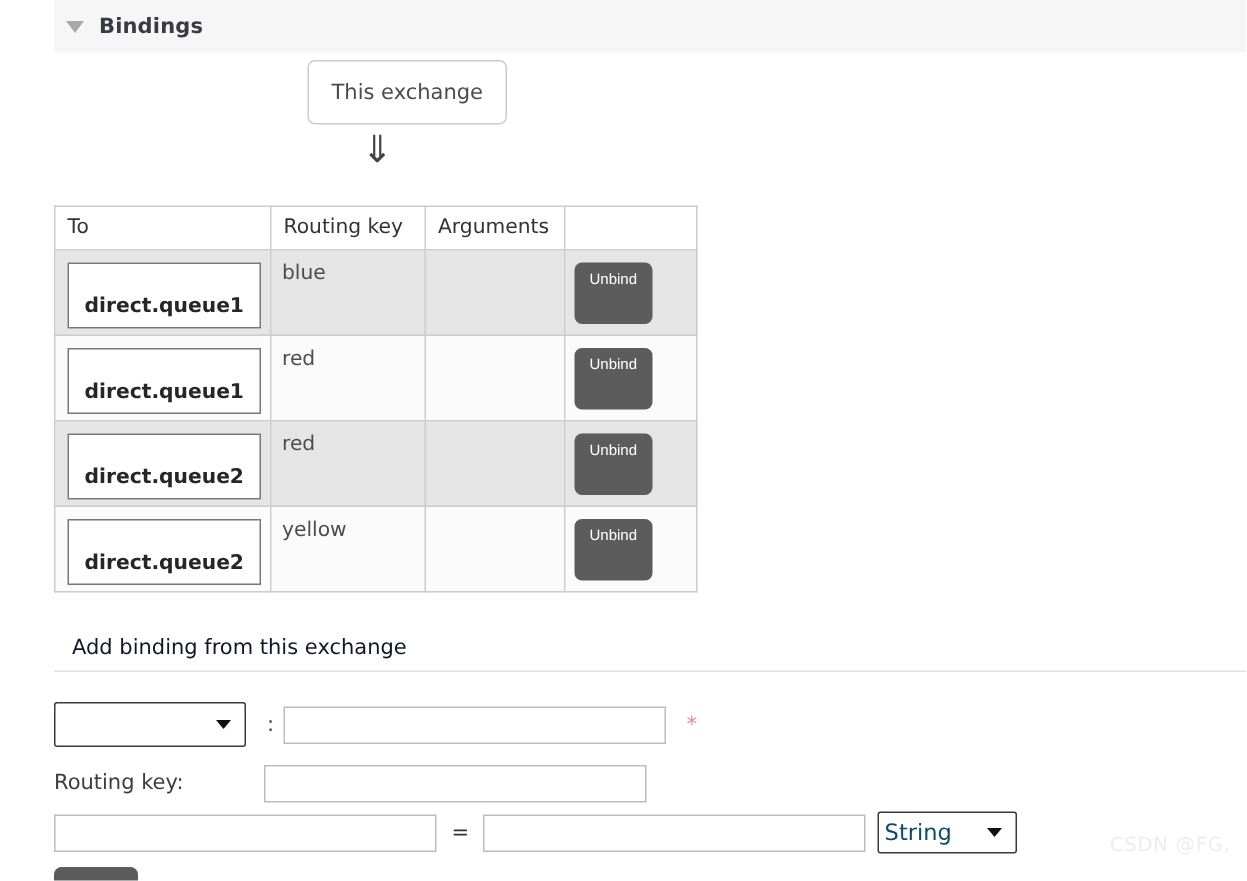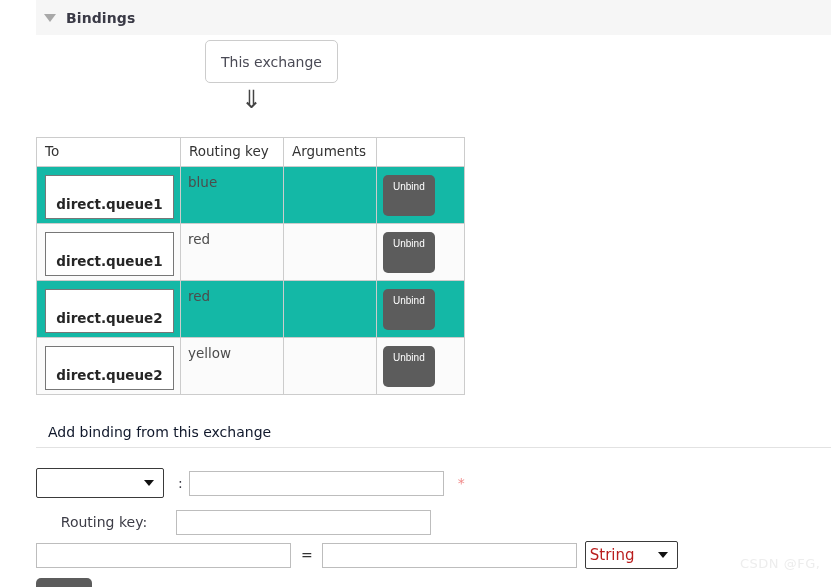--- a/index.html
+++ b/index.html
@@ -97,21 +97,21 @@
     text-align: left;
     padding: 5px 6px 0 8px;
     background: #ffffff;
     vertical-align: top;
   }
   .col-to      { width: 144px; }
   .col-rk      { width: 103px; }
   .col-args    { width: 93px;  }
   .col-action  { width: 88px;  }
 
-  .bindings-table tbody tr.odd  td { background: #14b8a6; }
+  .bindings-table tbody tr.odd  td { background: #e5e5e5; }
   .bindings-table tbody tr.even td { background: #fbfbfb; }
 
   td.cell-to {
     padding: 8px 6px 4px 8px;
     font-weight: bold;
   }
   .queue-chip {
     border: 1px solid #777777;
     background: #ffffff;
     height: 44px;
@@ -170,21 +170,21 @@
     height: 26px;
     display: flex;
     align-items: center;
   }
   .row-to      { top: 470px; }
   .row-rk      { top: 509px; }
   .row-args    { top: 542px; }
 
   .label-cell {
     width: 140px;
-    text-align: center;
+    text-align: left;
     padding-right: 4px;
     font-size: 14px;
     color: #3c3c46;
     box-sizing: border-box;
   }
   .select-cell {
     width: 140px;
     display: flex;
     align-items: center;
     box-sizing: border-box;
@@ -255,21 +255,21 @@
     font-size: 13px;
     padding: 2px 5px;
     box-sizing: border-box;
   }
   .type-select {
     width: 93px;
     height: 28px;
     margin-left: 8px;
     font-family: inherit;
     font-size: 15px;
-    color: #b91c1c;
+    color: #0c4a6e;
     border: 1px solid #3a3a3a;
     border-radius: 2px;
     background: #ffffff;
     padding: 2px 4px;
     box-sizing: border-box;
     -webkit-appearance: none;
     appearance: none;
   }
 
   .submit-btn {

